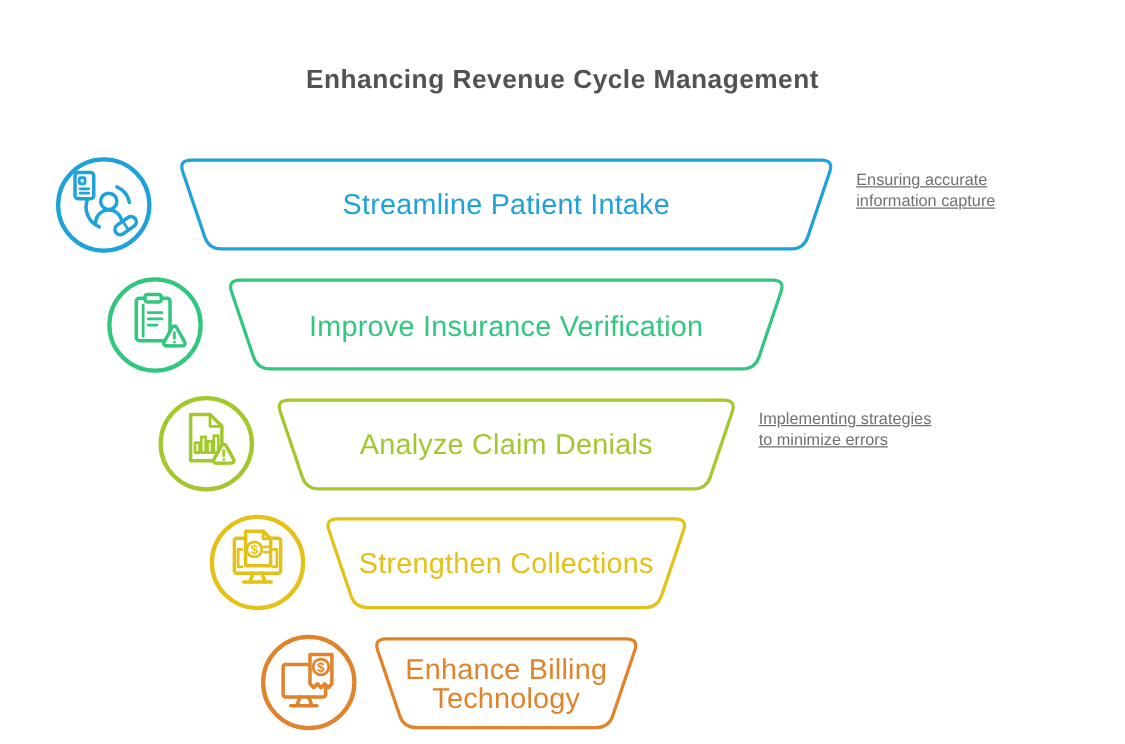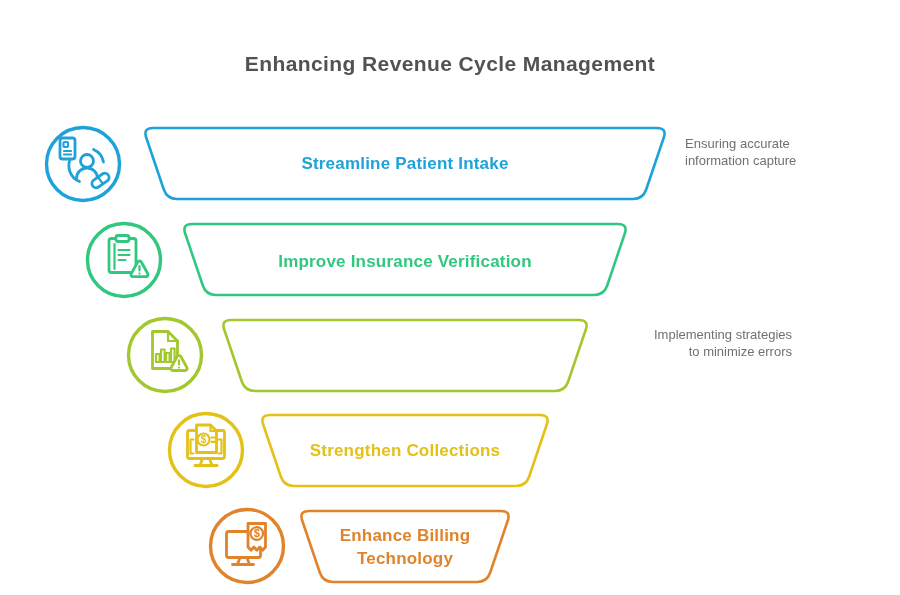--- a/index.html
+++ b/index.html
@@ -21,28 +21,28 @@
   .s4 { stroke:var(--c4); } .s5 { stroke:var(--c5); }
   .f4 { fill:var(--c4); } .f5 { fill:var(--c5); }
   .wf { fill:#ffffff; }
   .ring  { stroke-width:3.4; }
   .glyph { stroke-width:2.8; }
   .fine  { stroke-width:2.2; }
   .bar   { stroke-width:2.6; fill:none; }
   .dollar { font-family:"Liberation Sans", sans-serif; font-weight:700; stroke:none; }
   .bar-label {
     position:absolute; display:flex; align-items:center; justify-content:center;
-    text-align:center; font-size:17px; font-weight:700; letter-spacing:0.2px;
+    text-align:center; font-size:23px; font-weight:400; letter-spacing:0.2px;
     line-height:23px;
   }
   .t1 { color:var(--c1); } .t2 { color:var(--c2); } .t3 { color:var(--c3); }
   .t4 { color:var(--c4); } .t5 { color:var(--c5); }
   .stage-desc {
     position:absolute; width:185px; font-size:13px; font-weight:400;
-    line-height:17px; color:var(--desc-c,#6f7072); white-space:pre-line;
+    line-height:17px; color:var(--desc-c,#6f7072); white-space:pre-line;text-decoration:underline;
   }
 </style>
 </head>
 <body>
 
 <div class="canvas" style="--c1: #1ea2d9; --c2: #32c77e; --c3: #a2c82d; --c4: #e4c117; --c5: #e0832b; --title-c: #515254; --desc-c: #6f7072; background: rgb(255, 255, 255);">
 
   <div class="page-title">Enhancing Revenue Cycle Management</div>
 
   <svg class="art" width="900" height="595" viewBox="0 0 900 595">
@@ -111,21 +111,22 @@
       <path class="glyph wf" d="M41 17.5 H58.5 V41 L55.6 44.2 52.7 41 49.8 44.2 46.9 41 44 44.2 41 41 Z"></path>
       <circle class="fine" cx="49.75" cy="27.5" r="6.3"></circle>
       <text class="dollar f5" x="49.75" y="31.4" font-size="11" text-anchor="middle">$</text>
       <path class="glyph" d="M33 51.5 l-2.5 7 M40 51.5 l2.5 7"></path>
       <path class="glyph" d="M25.5 58.5 h21"></path>
     </g>
   </svg>
 
   <div class="bar-label t1" style="left:155px; top:100px; width:500px; height:71px;">Streamline Patient Intake</div>
   <div class="bar-label t2" style="left:194px; top:196px; width:422px; height:75px;">Improve Insurance Verification</div>
+  <div class="bar-label t3" style="left:233px; top:292px; width:344px; height:71px;">Analyze Claim Denials</div>
   <div class="bar-label t5" style="left:311px; top:483px; width:188px; height:71px;">Enhance Billing Technology</div>
   <div class="bar-label t4" style="left:272px; top:387px; width:266px; height:71px;">Strengthen Collections</div>
 
   <div class="stage-desc" style="left:685px; top:107px;">Ensuring accurate
 information capture</div>
-  <div class="stage-desc" style="left:607px; top:298px;text-align:right;">Implementing strategies
+  <div class="stage-desc" style="left:607px; top:298px;">Implementing strategies
 to minimize errors</div>
 
 </div>
 
 </body></html>

